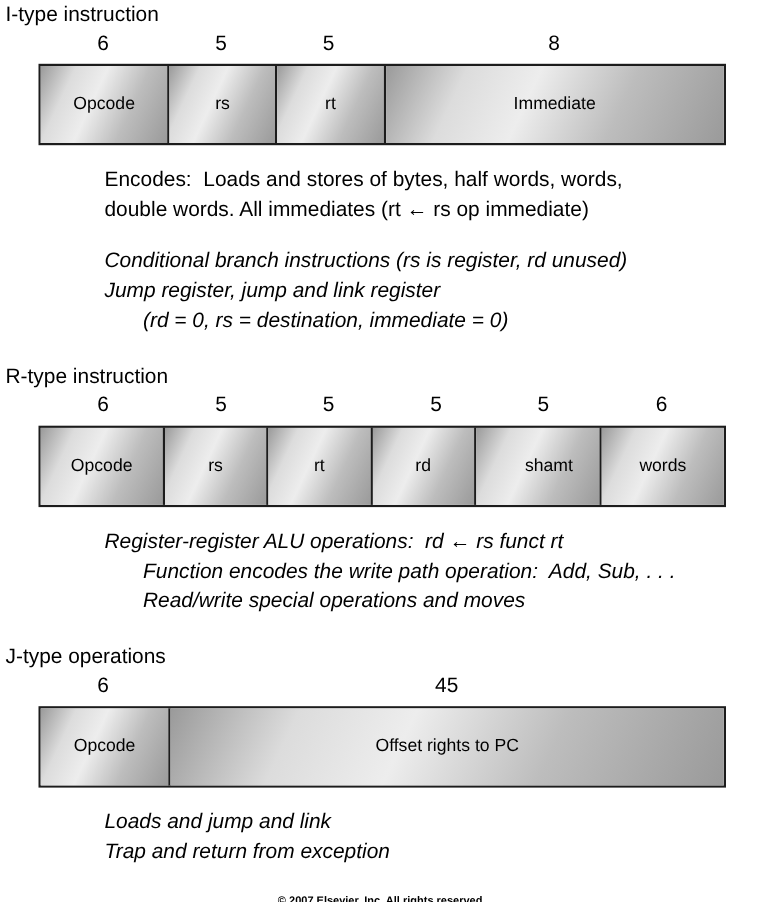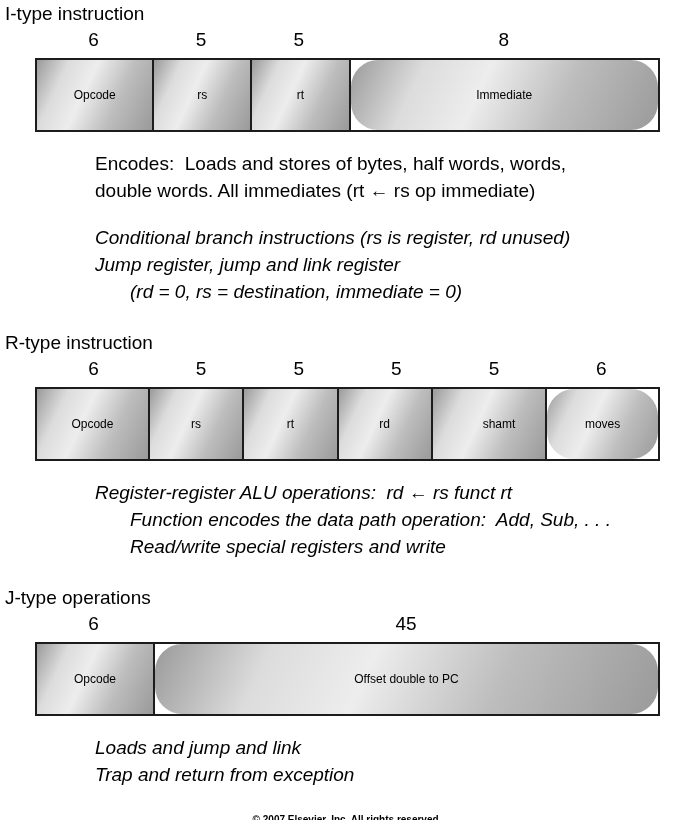--- a/index.html
+++ b/index.html
@@ -34,31 +34,31 @@
     display: flex;
     margin: 0 34px 0 35px;
     border: 2px solid var(--border-color, #1c1c1c);
     height: 70px;
   }
   .cell {
     flex-basis: 0;
     display: flex;
     align-items: center;
     justify-content: center;
-    font-size: 12px;
+    font-size: 16px;
     overflow: hidden;
     border-right: 2px solid var(--border-color, #1c1c1c);
     background: linear-gradient(115deg,
       var(--g-dark, #9a9a9a) 0%,
       #dcdcdc 22%,
       var(--g-light, #ededed) 42%,
       #bdbdbd 68%,
       var(--g-dark2, #8d8d8d) 100%);
   }
-  .cell:last-child { border-right: none; border-radius: 27px; }
+  .cell:last-child { border-right: none; }
   .notes {
     margin: 18px 8px 0 95px;
     font-size: 19px;
     line-height: 27px;
     white-space: pre-wrap;
   }
   .note-par { margin-bottom: 20px; }
   .note-par:last-child { margin-bottom: 0; font-style: italic; }
   .note-line.indent-2 { margin-left: 35px; }
   .copyright {
@@ -117,36 +117,36 @@
           <div class="cell" style="flex: 5 1 0%;">
             <span class="cell-label">rt</span>
           </div>
           <div class="cell" style="flex: 5 1 0%;">
             <span class="cell-label">rd</span>
           </div>
           <div class="cell" style="flex: 5 1 0%; padding-left: 20px;">
             <span class="cell-label">shamt</span>
           </div>
           <div class="cell" style="flex: 6 1 0%;">
-            <span class="cell-label">moves</span>
+            <span class="cell-label">words</span>
           </div>
         </div>
-        <div class="notes"><div class="note-par"><div class="note-line indent-1">Register-register ALU operations:  rd ← rs funct rt</div><div class="note-line indent-2">Function encodes the data path operation:  Add, Sub, . . .</div><div class="note-line indent-2">Read/write special registers and write</div></div></div>
+        <div class="notes"><div class="note-par"><div class="note-line indent-1">Register-register ALU operations:  rd ← rs funct rt</div><div class="note-line indent-2">Function encodes the write path operation:  Add, Sub, . . .</div><div class="note-line indent-2">Read/write special operations and moves</div></div></div>
       </section>
       <section class="fmt">
         <div class="fmt-title">J-type operations</div>
         <div class="bits-row">
           <div class="bit" style="flex: 6 1 0%;">6</div>
           <div class="bit" style="flex: 26 1 0%;">45</div>
         </div>
         <div class="fields-row">
           <div class="cell" style="flex: 6 1 0%;">
             <span class="cell-label">Opcode</span>
           </div>
           <div class="cell" style="flex: 26 1 0%;">
-            <span class="cell-label">Offset double to PC</span>
+            <span class="cell-label">Offset rights to PC</span>
           </div>
         </div>
         <div class="notes"><div class="note-par"><div class="note-line indent-1">Loads and jump and link</div><div class="note-line indent-1">Trap and return from exception</div></div></div>
       </section>
     </div>
   <div class="copyright">© 2007 Elsevier, Inc. All rights reserved.</div>
 </div>
 
 </body></html>

